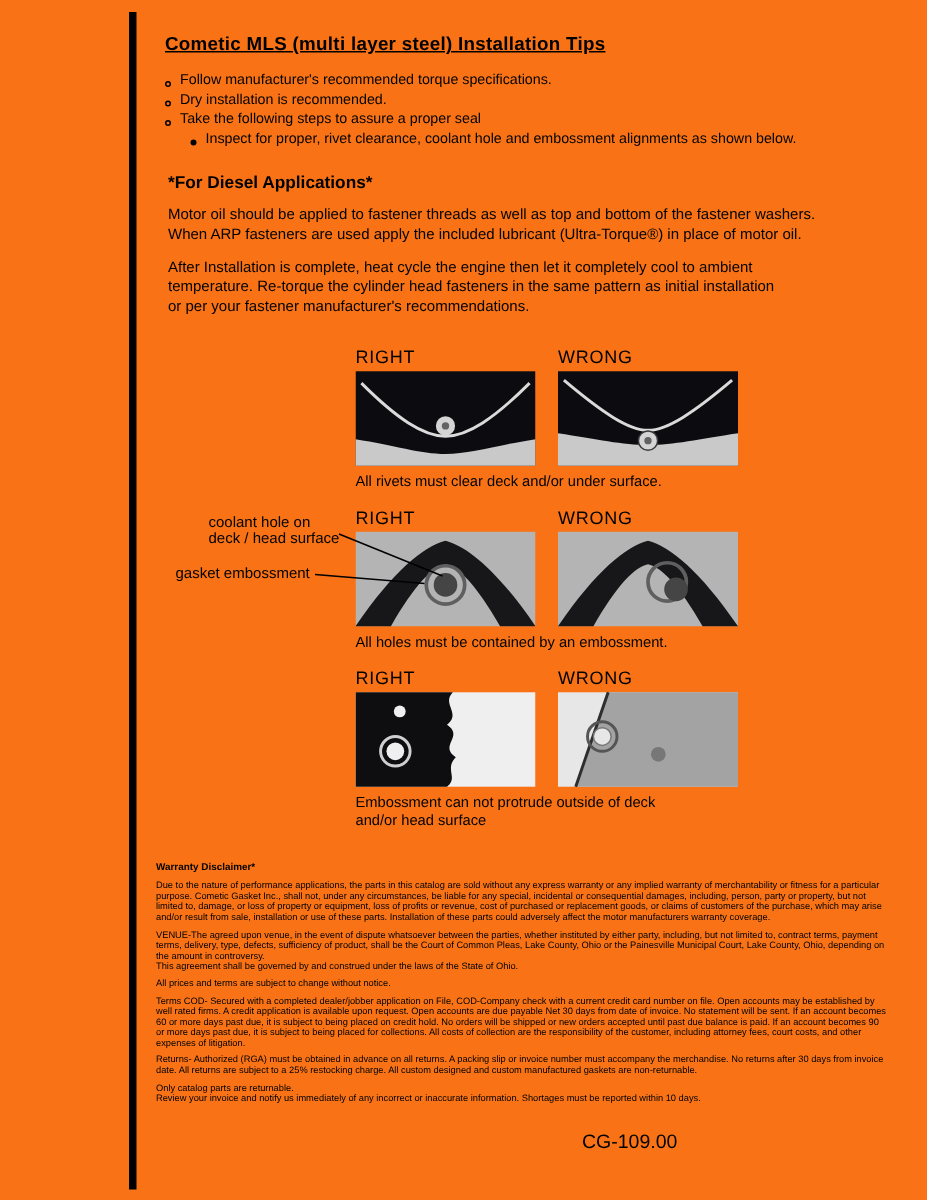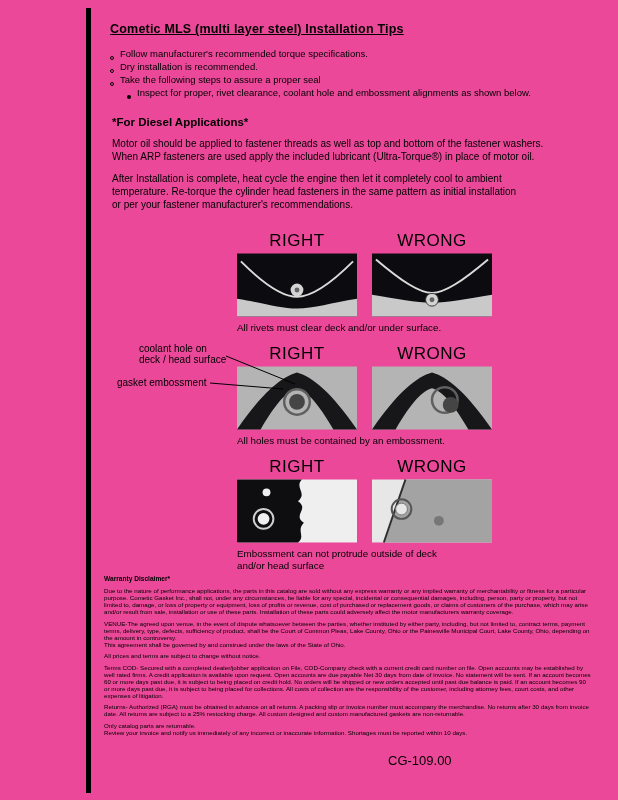--- a/index.html
+++ b/index.html
@@ -1,45 +1,45 @@
 <!DOCTYPE html>
 <html><head>
 <meta charset="utf-8">
 <style>
   * { box-sizing: border-box; }
   html, body { margin: 0; padding: 0; }
   body { background: #ffffff; }
   .page {
     position: relative; width: 618px; height: 800px;
-    background: #ec4899; color: #000;
+    background: #f97316; color: #000;
     font-family: "Liberation Sans", sans-serif;
     overflow: hidden;
   }
   .left-rule { position: absolute; left: 86px; top: 8px; width: 5px; height: 785px; background: #000; }
 
   .title {
     position: absolute; left: 110px; top: 22px; margin: 0;
     font-size: 12.5px; font-weight: bold; text-decoration: underline;
     letter-spacing: 0.2px;
   }
 
   .tips { position: absolute; left: 110px; top: 47px; width: 475px; font-size: 9.5px; line-height: 13px; }
-  .tip { display: flex; align-items: flex-end; }
+  .tip { display: flex; align-items: center; }
   .marker { flex: 0 0 auto; width: 4px; height: 4px; border-radius: 50%; margin: 4.5px 6px 0 0; }
   .marker.hollow { border: 1px solid #000; }
   .marker.solid { background: #000; }
   .tip.sub { padding-left: 17px; }
 
   .diesel { position: absolute; left: 112px; top: 116px; width: 475px; }
   .diesel-heading { font-size: 11.5px; font-weight: bold; margin: 0 0 9px; }
   .diesel p { margin: 0 0 9px; font-size: 10px; line-height: 13px; white-space: pre-line; }
 
   .figures { position: absolute; left: 237px; top: 231px; width: 255px; }
   .fig-headers { display: flex; gap: 15px; }
-  .fig-head { width: 120px; text-align: center; font-size: 17px; letter-spacing: 0.5px; }
+  .fig-head { width: 120px; font-size: 12px; letter-spacing: 0.5px; }
   .fig-images { display: flex; gap: 15px; margin-top: 2px; }
   .fig-images svg { width: 120px; height: 64px; display: block; }
   .fig-caption { font-size: 9.8px; line-height: 12px; margin: 5px 0 10px; white-space: pre-line; }
 
   .ann { position: absolute; font-size: 10px; line-height: 11px; white-space: pre-line; }
   .ann-coolant { left: 139px; top: 343px; }
   .ann-embossment { left: 117px; top: 377px; }
   .ann-lines { position: absolute; left: 210px; top: 352px; width: 95px; height: 42px; pointer-events: none; }
 
   .disclaimer { position: absolute; left: 104px; top: 575px; width: 487px; font-size: 6.2px; line-height: 7px; }

